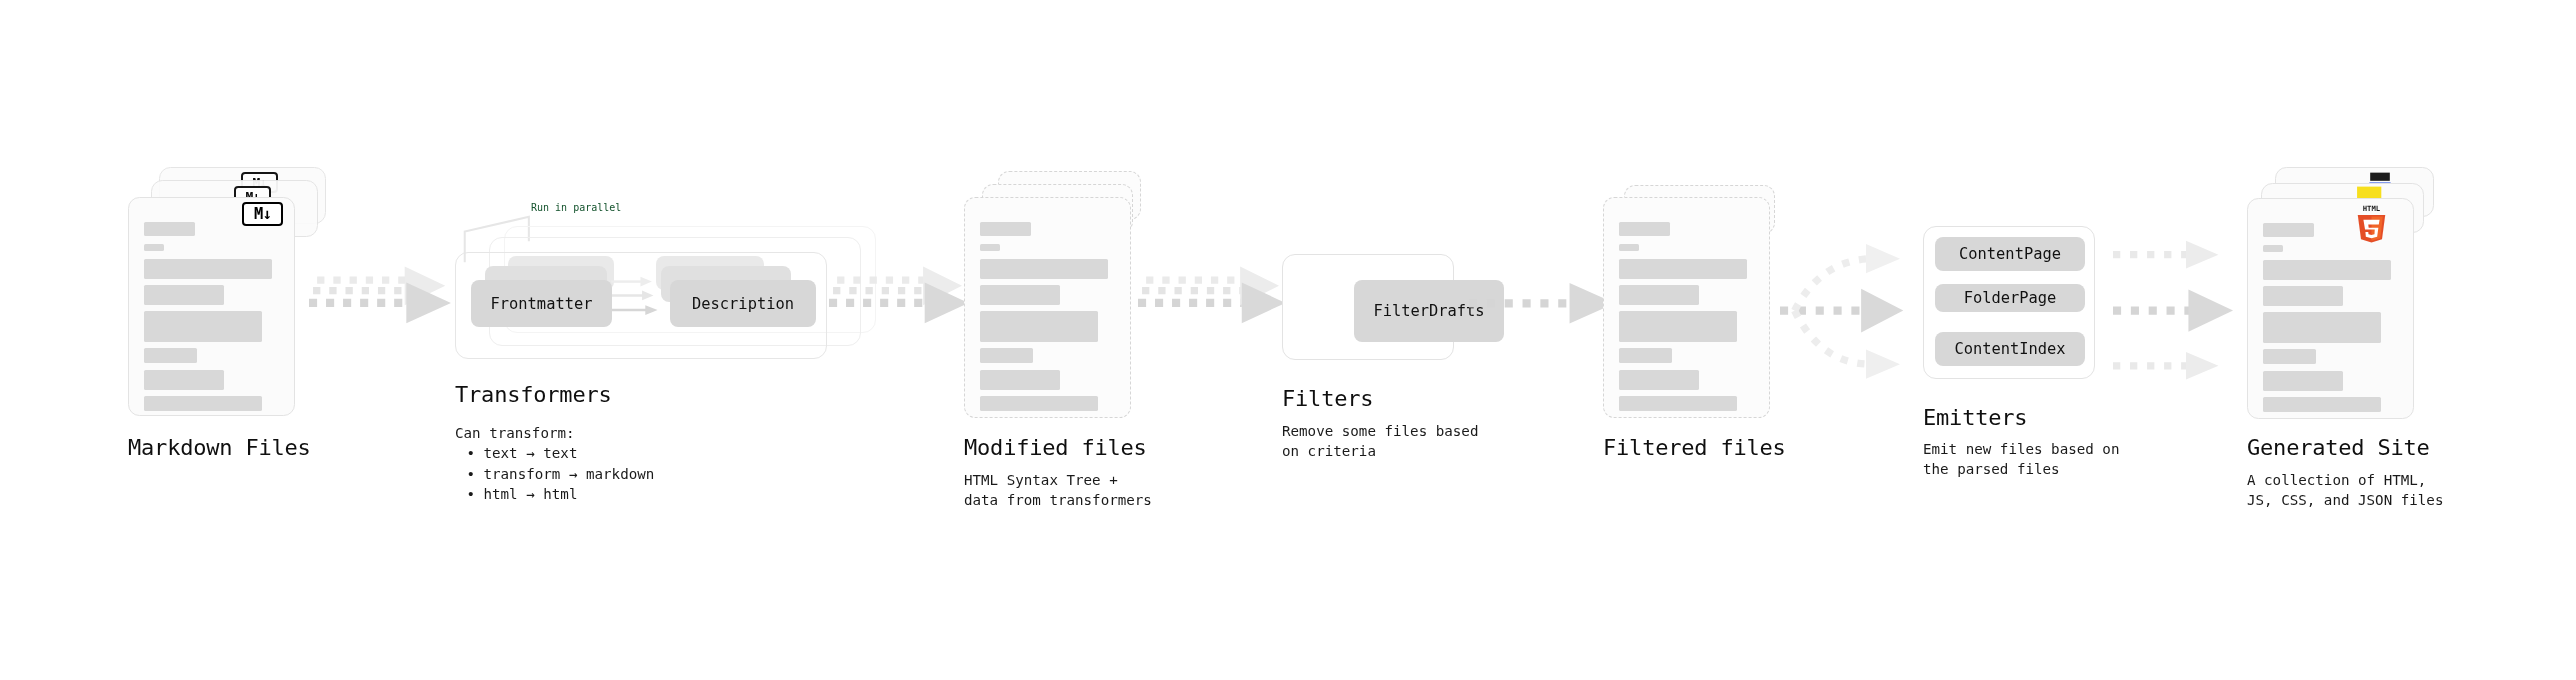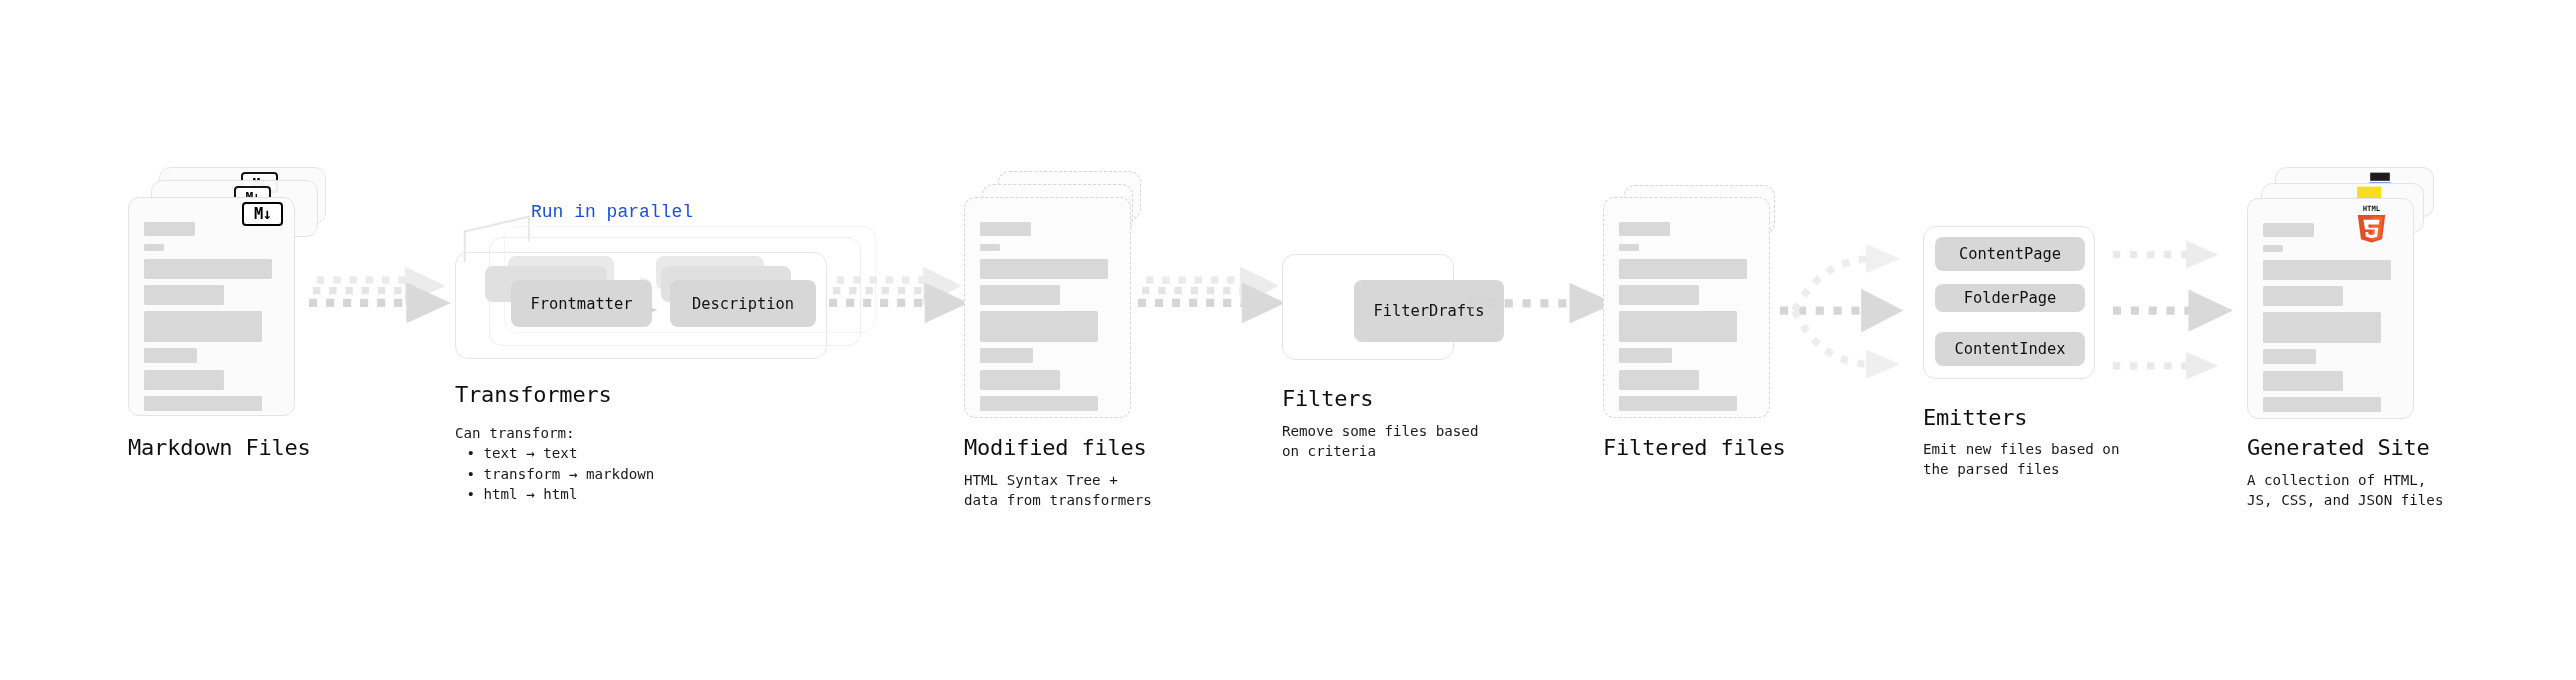--- a/index.html
+++ b/index.html
@@ -74,24 +74,23 @@
     border-radius: 4.1px;
     background: #fff;
     display: flex; align-items: center; justify-content: center;
     font-size: 15.4px; font-weight: bold; color: #000;
     letter-spacing: -0.8px;
   }
   .mdbadge.g1 { border-color: #0a0a0a; opacity: .95; }
 
   .runlabel {
     position: absolute;
-    font-size: 18px;
-    color: #1d4ed8;
+    font-size: 10px;
+    color: #14532d;
     white-space: nowrap;
-    font-family: Liberation Mono, monospace;
   }
   svg { position: absolute; overflow: visible; }
 </style>
 </head>
 <body>
 
 <div id="stage">
 
   <div>
 
@@ -153,21 +152,21 @@
       <g stroke="#e6e6e6" stroke-width="3">
         <line x1="0" y1="30" x2="40" y2="30"></line>
           <polygon points="38,24 52,30 38,36" fill="#e6e6e6" stroke="none"></polygon>
       </g>
       <g stroke="#d6d6d6" stroke-width="3">
         <line x1="0" y1="48" x2="44" y2="48"></line>
           <polygon points="42,42 57,48 42,54" fill="#d6d6d6" stroke="none"></polygon>
       </g>
     </svg>
 
-    <div class="chip" style="left:471px; top:280px; width:141px; height:47px;margin-left:40px;">Frontmatter</div>
+    <div class="chip" style="left:471px; top:280px; width:141px; height:47px;">Frontmatter</div>
     <div class="chip" style="left:670px; top:280px; width:146px; height:47px;">Description</div>
 
     <div class="title" style="left:455px; top:382px;">Transformers</div>
 
     <div class="bullets" style="left:455px; top:423px;">
       <span class="hdr">Can transform:</span>
       <span class="li">• text → text</span>
       <span class="li">• transform → markdown</span>
       <span class="li">• html → html</span>
     </div>

